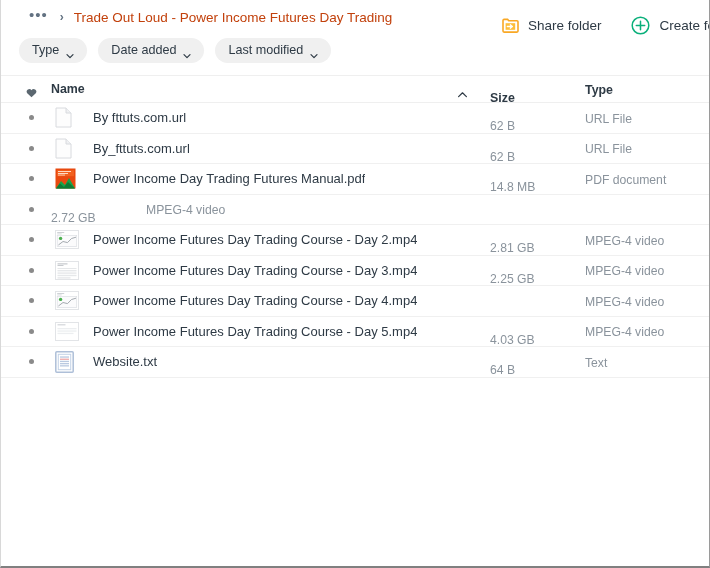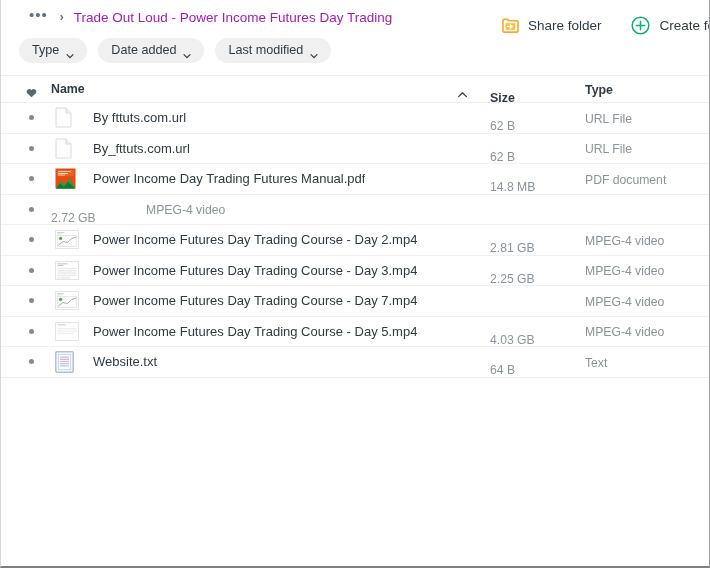--- a/index.html
+++ b/index.html
@@ -48,21 +48,21 @@
     cursor: pointer;
   }
   .crumb-sep {
     color: #637282;
     font-size: 12px;
     font-weight: bold;
     margin: 0 10px 0 12px;
     line-height: 1;
   }
   .crumb-title {
-    color: #a21caf;
+    color: #c2410c;
     font-size: 13.5px;
     white-space: nowrap;
     cursor: pointer;
   }
 
   .topactions {
     position: absolute;
     right: 0;
     top: 8px;
     height: 34px;
@@ -453,21 +453,21 @@
               <g fill="#c3c7cc">
                 <rect x="2.2" y="2" width="7" height="0.8"></rect>
                 <rect x="2.2" y="3.6" width="4.5" height="0.7"></rect>
               </g>
               <rect x="2.2" y="5.6" width="19.5" height="11" fill="#fbfbfc" stroke="#dcdfe3" stroke-width="0.7"></rect>
               <path d="M3.4 15 L8 11.5 L12.5 12.6 L16.5 8.5 L21 7.2" fill="none" stroke="#9aa0a7" stroke-width="0.9"></path>
               <circle cx="5.6" cy="8.4" r="1.7" fill="#4caf50"></circle>
             </svg>
           </span>
         </span>
-        <span class="fname">Power Income Futures Day Trading Course - Day 7.mp4</span>
+        <span class="fname">Power Income Futures Day Trading Course - Day 4.mp4</span>
       </div>
       <div class="c-type"><span class="ftype">MPEG-4 video</span></div>
     </div>
 
     <div class="row file">
       <div class="c-fav">
           <span class="bullet"></span>
         </div>
       <div class="c-name">
         <span class="thumbwrap">

